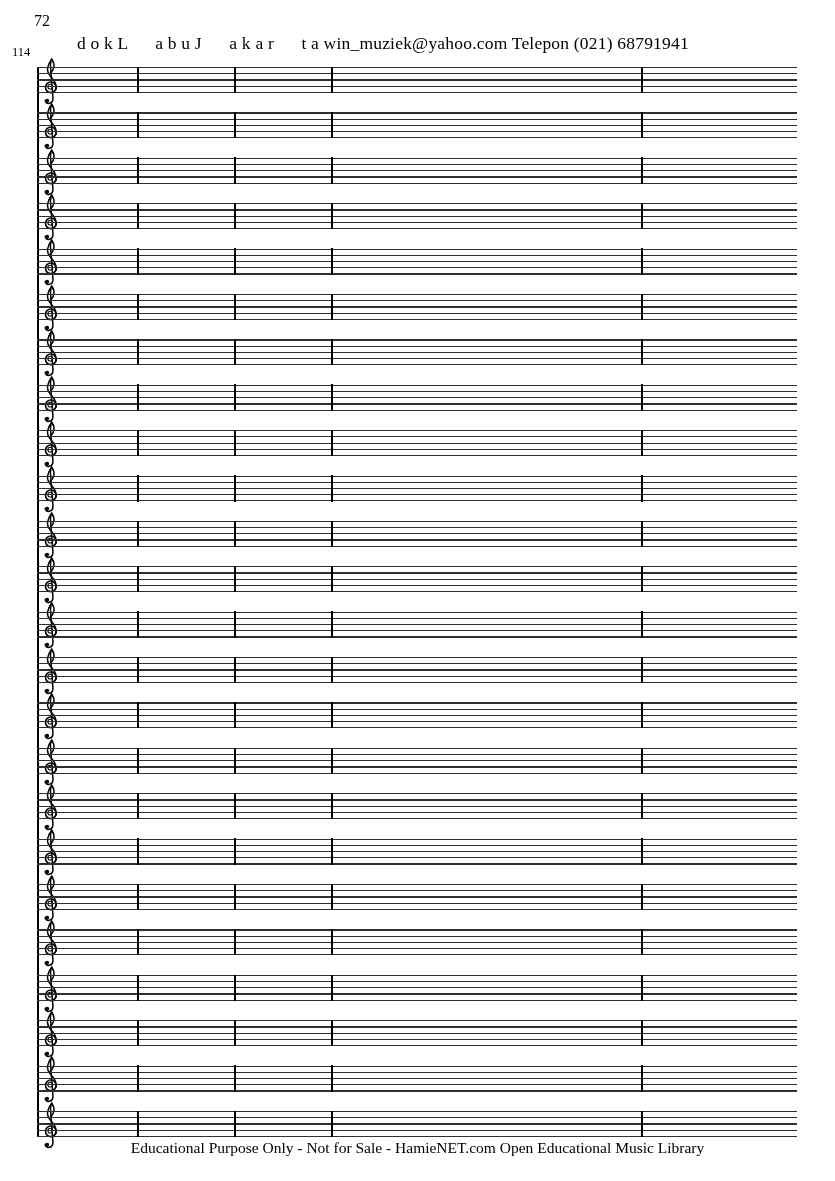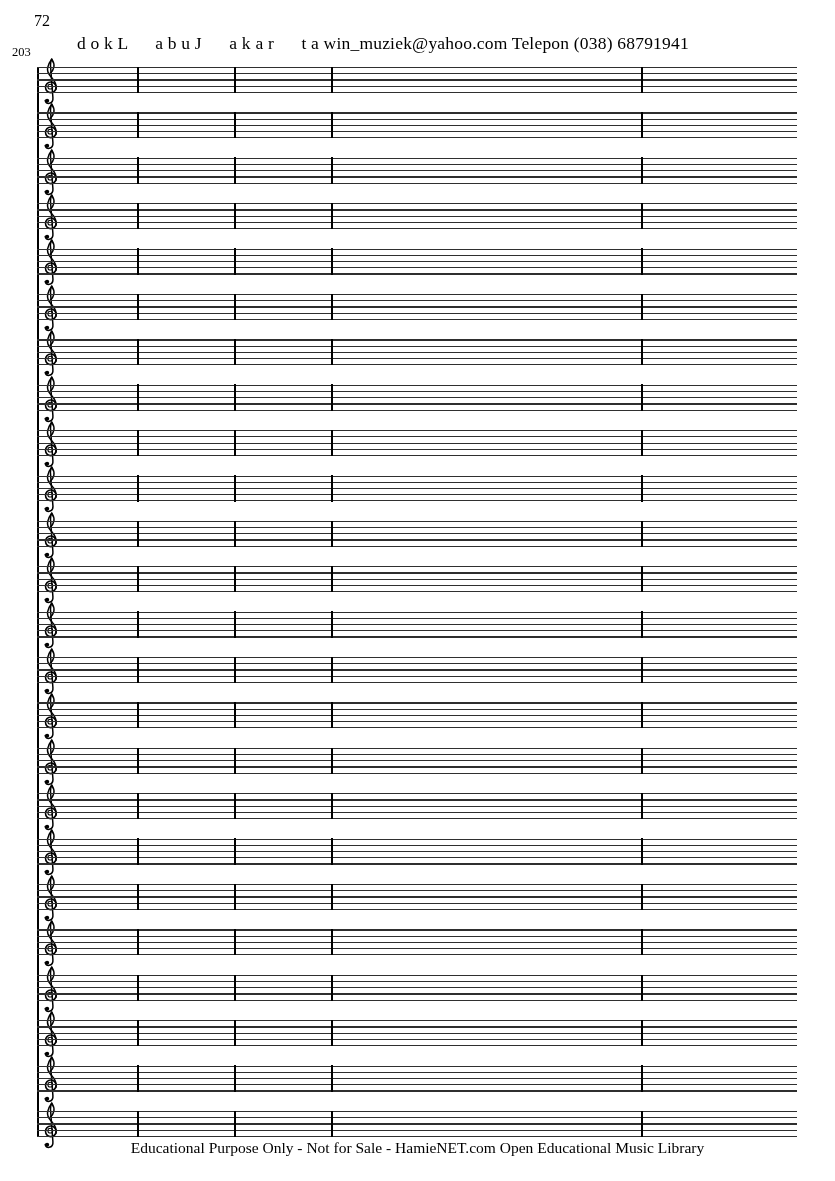--- a/index.html
+++ b/index.html
@@ -78,22 +78,22 @@
     height: 50.5px;
     overflow: visible;
   }
 </style>
 </head>
 <body>
 
 <div class="sheet-page">
 
   <div class="page-number">72</div>
-  <div class="measure-number">203</div>
-  <div class="header-line">d o k L      a b u J      a k a r      t a win_muziek@yahoo.com Telepon (038) 68791941</div>
+  <div class="measure-number">114</div>
+  <div class="header-line">d o k L      a b u J      a k a r      t a win_muziek@yahoo.com Telepon (021) 68791941</div>
 
   <div class="staff-systems" id="staves">
       <div class="system-left-line" style="left: 37px; top: 67px; height: 1069.97px; background: rgb(0, 0, 0);"></div>
       <div class="staff-row" style="top: 67px;">
     <svg class="clef" viewBox="0 0 21 50" fill="none" stroke="#000" stroke-linecap="round">
       <circle cx="9.8" cy="30.1" r="5.3" stroke-width="1.6"></circle>
       <circle cx="9.3" cy="29.4" r="2.4" stroke-width="1.1"></circle>
       <path d="M 15.1,31.8 C 15.9,26 13,22.6 9.9,19.4 C 7.2,16.6 6.1,13.8 6.6,10.7 C 7.1,7.7 8.7,4.6 10.7,2.0" stroke-width="1.5"></path>
       <path d="M 10.7,2.0 C 12.6,4.7 13.4,7.3 12.9,9.9 C 12.5,12.1 11.2,14.1 9.2,16.1" stroke-width="1.5"></path>
       <path d="M 10.7,2.0 C 9.6,3.9 9.2,5.8 9.5,8.2 L 11.9,40.3 C 12.2,43.4 10.7,45.7 8.2,46.1 C 6.0,46.4 4.3,45.2 4.2,43.3" stroke-width="1.5"></path>

